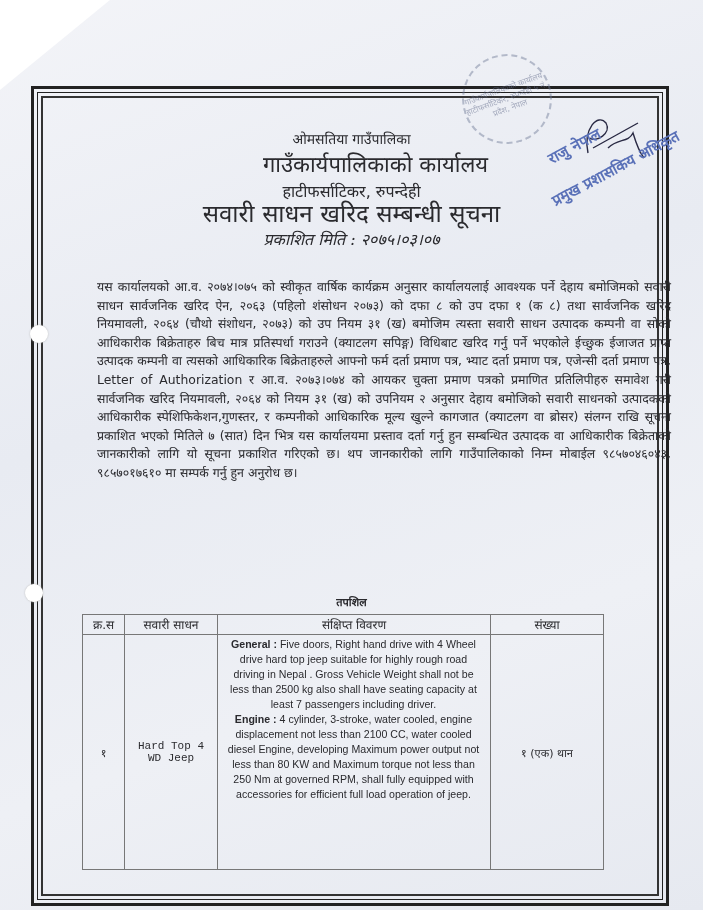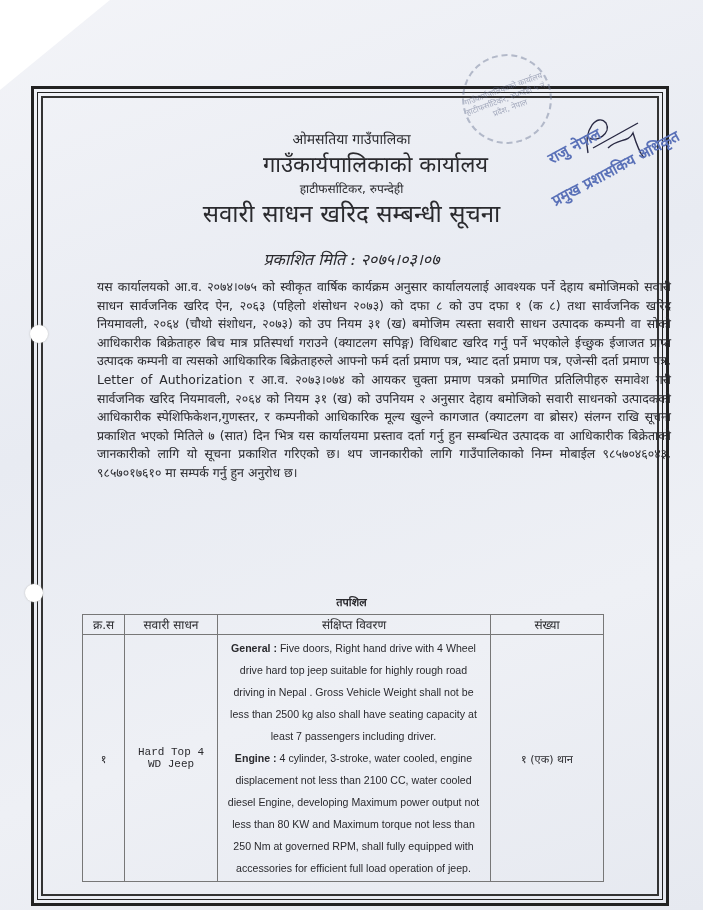--- a/index.html
+++ b/index.html
@@ -32,42 +32,42 @@
       position: absolute; left: 3px; top: 3px; right: 3px; bottom: 3px;
       border: 2px solid #333;
     }
     .hole {
       position: absolute; width: 18px; height: 18px; border-radius: 50%;
       background: #ffffff; box-shadow: 0 0 2px #bbb;
     }
     .header-block { position: absolute; left: 0; width: 703px; text-align: center; }
     .h-municipality { top: 129px; font-size: 14px; }
     .h-office { top: 148px; font-size: 22px; padding-left: 24px; }
-    .h-address { top: 180px; font-size: 12px; }
+    .h-address { top: 180px; font-size: 16px; }
     .h-notice { top: 196px; font-size: 24px; }
-    .h-date { top: 248px; font-size: 16px; font-style: italic; font-family: "DejaVu Serif", serif; }
+    .h-date { top: 228px; font-size: 16px; font-style: italic; font-family: "DejaVu Serif", serif; }
     .body-text {
       position: absolute; left: 97px; top: 278px; width: 574px;
       font-size: 12.4px; line-height: 18.6px; text-align: justify;
     }
     .schedule-title {
       position: absolute; left: 0; width: 703px; top: 594px; text-align: center;
       font-size: 11px; font-weight: bold;
     }
     table.spec {
       position: absolute; left: 82px; top: 614px; width: 522px; height: 256px;
       border-collapse: collapse; font-size: 11px;
     }
     table.spec th, table.spec td { border: 1px solid #777; }
     table.spec th { height: 19px; font-weight: normal; font-size: 12px; padding: 0; }
     table.spec td { vertical-align: middle; text-align: center; }
     td.desc {
       text-align: right; vertical-align: top !important;
       padding: 2px 6px 2px 5px; font-family: "Liberation Sans", sans-serif;
-      font-size: 10.6px; line-height: 22px;
+      font-size: 10.6px; line-height: 15px;
     }
     .bold { font-weight: bold; }
     .stamp {
       position: absolute; left: 462px; top: 54px; width: 86px; height: 86px;
       border-radius: 50%; border: 2px dashed rgba(110,120,150,0.45);
       color: rgba(100,110,140,0.55); font-size: 8px; text-align: center;
       transform: rotate(-20deg); display: flex; align-items: center; justify-content: center;
       line-height: 10px;
     }
     .signature {

